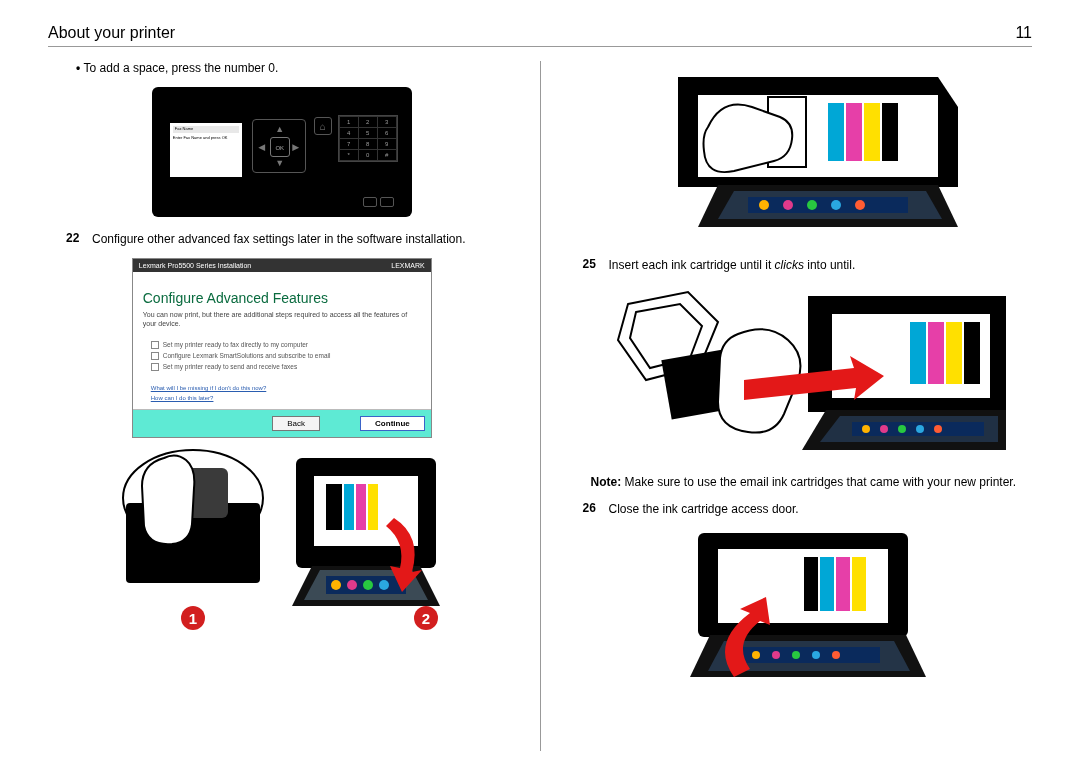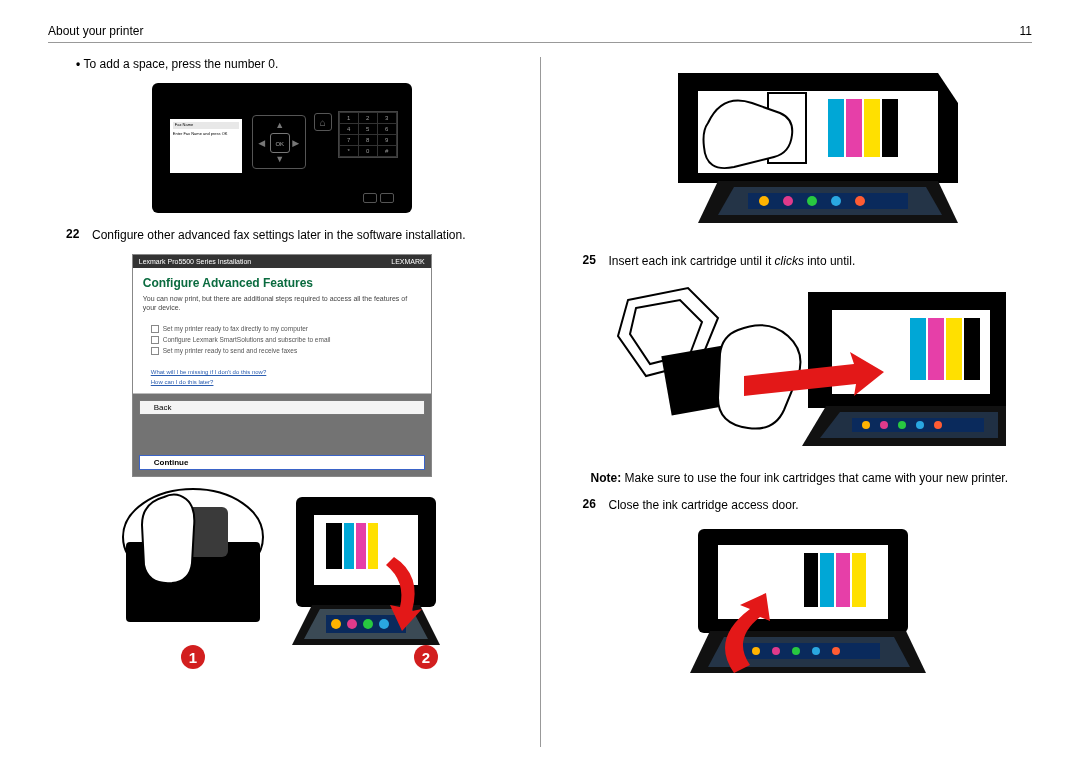--- a/index.html
+++ b/index.html
@@ -17,21 +17,21 @@
     height: 763px;
     padding: 24px 48px 20px 48px;
     position: relative;
   }
   .header {
     display: flex;
     justify-content: space-between;
     border-bottom: 1px solid #999;
     padding-bottom: 4px;
     margin-bottom: 14px;
-    font-size: 12px;
+    font-size: 16px;
   }
   .columns {
     display: flex;
     gap: 0;
     height: 690px;
   }
   .col {
     flex: 1;
     padding: 0 12px;
     position: relative;
@@ -80,27 +80,27 @@
   .keypad div { background:#000; color:#999; font-size:6px; text-align:center; padding:2px 0;}
   .panel-side { position:absolute; right:18px; bottom:10px; display:flex; gap:3px;}
   .panel-side span{ width:14px;height:10px;border:1px solid #555;border-radius:2px;}
 
   
   .dialog {
     width: 300px; margin:0 auto 10px auto; border:1px solid #888;
     font-size:8px; background:#fff;
   }
   .dialog .titlebar { background:#333; color:#fff; padding:3px 6px; display:flex; justify-content:space-between; font-size:7px;}
-  .dialog .head { padding:8px 10px 4px; color:#0a6b3f; font-size:12px;font-weight:bold;}
+  .dialog .head { padding:18px 10px 4px; color:#0a6b3f; font-size:14px;}
   .dialog .sub { padding:0 10px 6px; color:#444; font-size:7px; line-height:1.3;}
   .dialog .opts { padding:4px 18px; }
   .dialog .opt { display:flex; align-items:center; gap:4px; margin:3px 0; font-size:6.5px; color:#555;}
   .dialog .opt .cb { width:8px;height:8px;border:1px solid #888;}
   .dialog .links { padding:6px 18px; font-size:6px; color:#2a5db0; text-decoration:underline; line-height:1.6;}
-  .dialog .btnrow { border-top:1px solid #bbb; padding:6px; display:flex; justify-content:flex-end; gap:40px; background:#737373;flex-direction:column;}
+  .dialog .btnrow { border-top:1px solid #bbb; padding:6px; display:flex; justify-content:flex-end; gap:40px; background:#5eead4;}
   .dialog .btn { border:1px solid #777; padding:2px 14px; font-size:8px; background:#f4f4f4;}
   .dialog .btn.cont { font-weight:bold; border:1.5px solid #3a63c8; background:#fff;}
 
   
   .il { position:relative; }
   .il svg { overflow:visible; }
   .redmarker { fill:#d21f1f; }
   .redmarkertxt { fill:#fff; font-weight:bold; font-size:15px; font-family:Arial; }
   .cartC{fill:#00a7d6;} .cartM{fill:#e63fa8;} .cartY{fill:#ffe000;} .cartK{fill:#000;}
   .arrow{fill:#e31818;}
@@ -289,21 +289,21 @@
           <rect x="264" y="138" width="132" height="14" fill="#0a2a5c"></rect>
           <circle cx="278" cy="145" r="4" fill="#ffb300"></circle>
             <circle cx="296" cy="145" r="4" fill="#e03a8b"></circle>
             <circle cx="314" cy="145" r="4" fill="#28c840"></circle>
             <circle cx="332" cy="145" r="4" fill="#2aa7e0"></circle>
             <circle cx="350" cy="145" r="4" fill="#ff5c33"></circle>
         </svg>
       </div>
 
       <div class="note-line">
-        <span class="nb">Note:</span><span> Make sure to use the four ink cartridges that came with your new printer.</span>
+        <span class="nb">Note:</span><span> Make sure to use the email ink cartridges that came with your new printer.</span>
       </div>
 
       <div class="step">
         <span class="num">26</span>
         <span class="txt">Close the ink cartridge access door.</span>
       </div>
       <div class="fig il">
         <svg width="260" height="170">
           <rect x="30" y="6" width="210" height="104" class="blk" rx="6"></rect>
           <rect x="50" y="22" width="170" height="74" class="wht"></rect>

